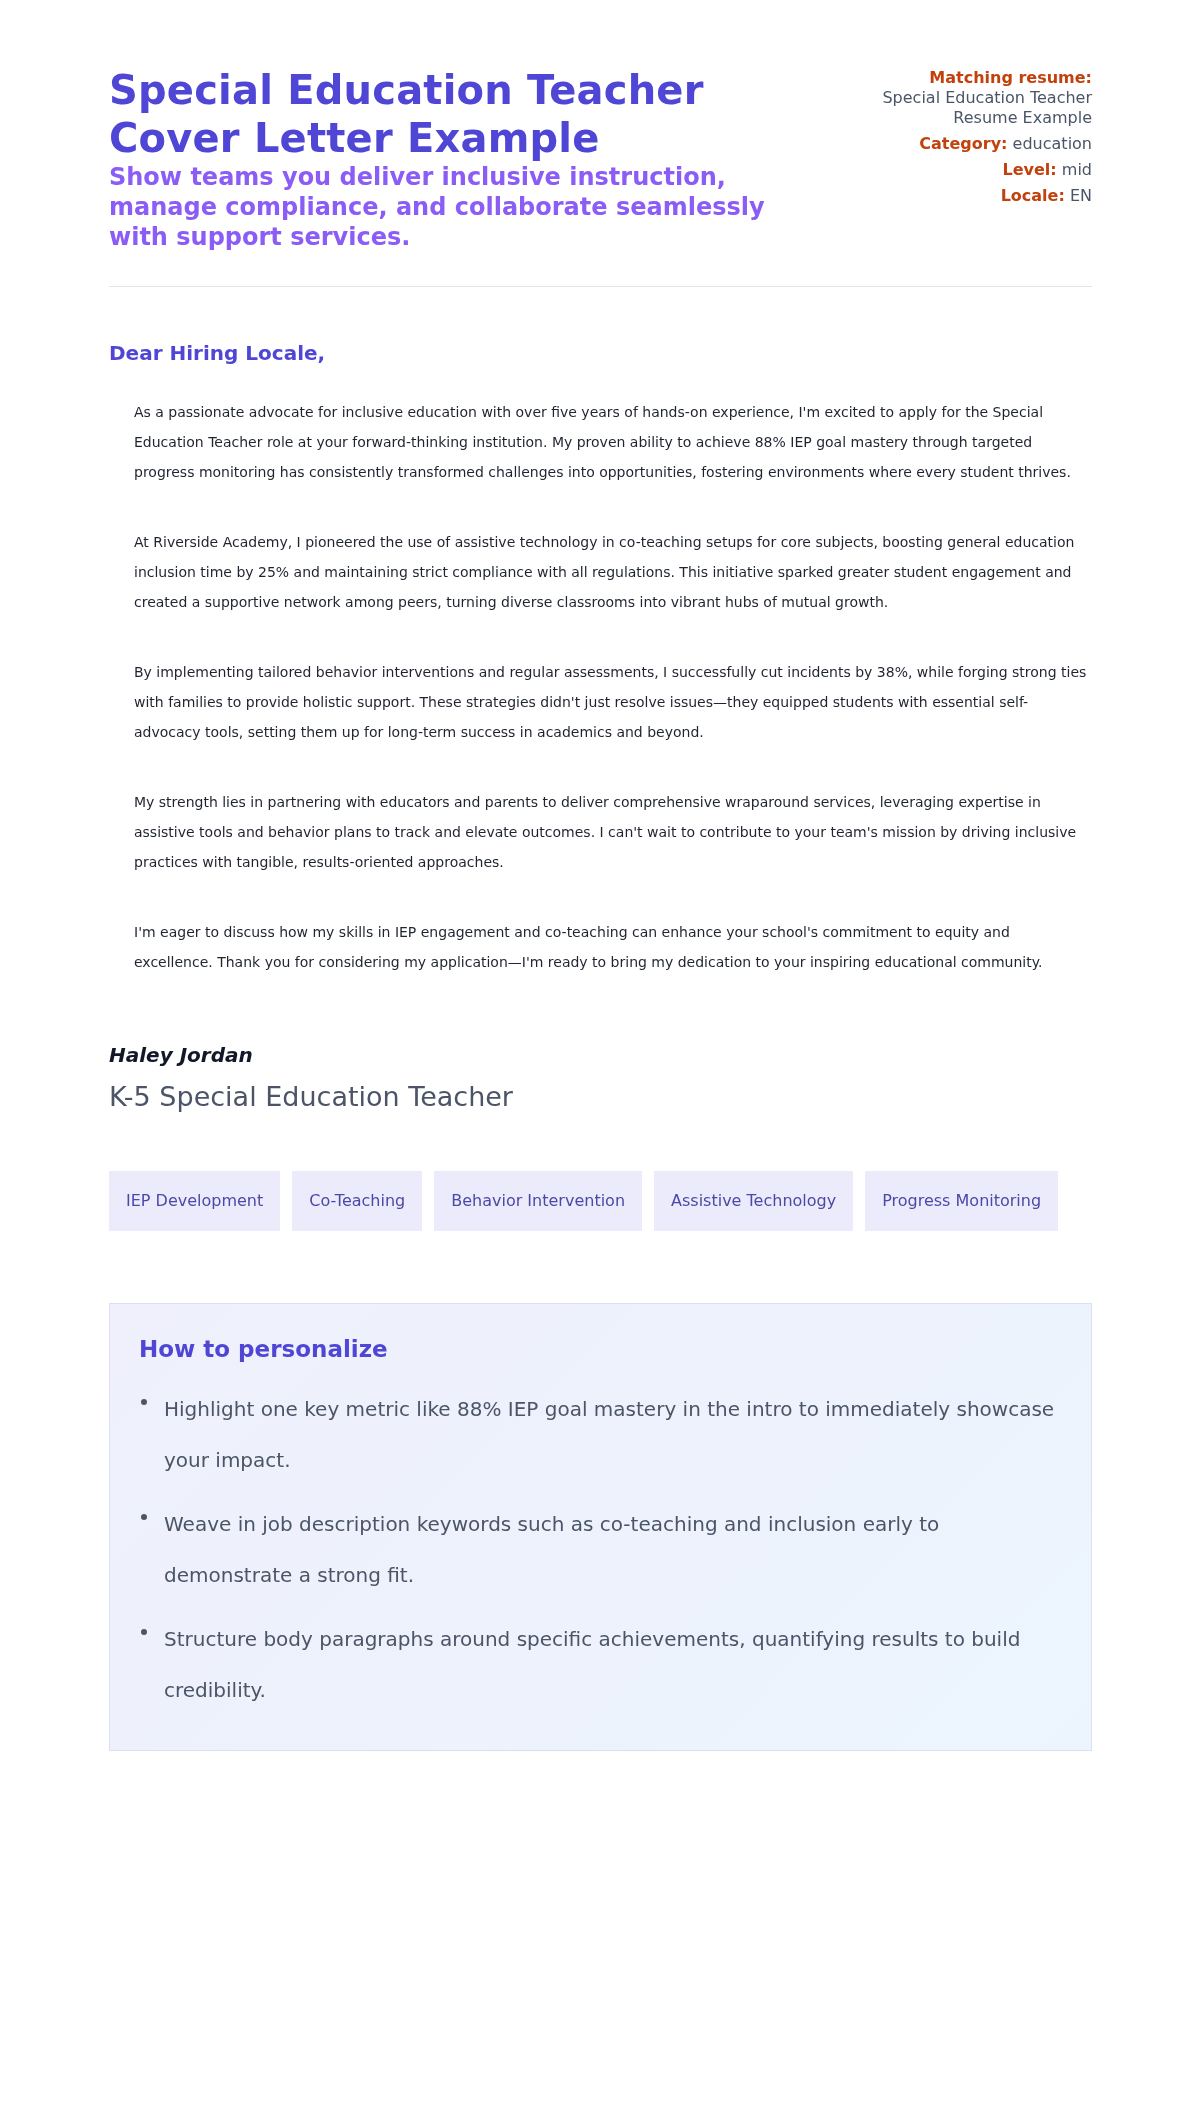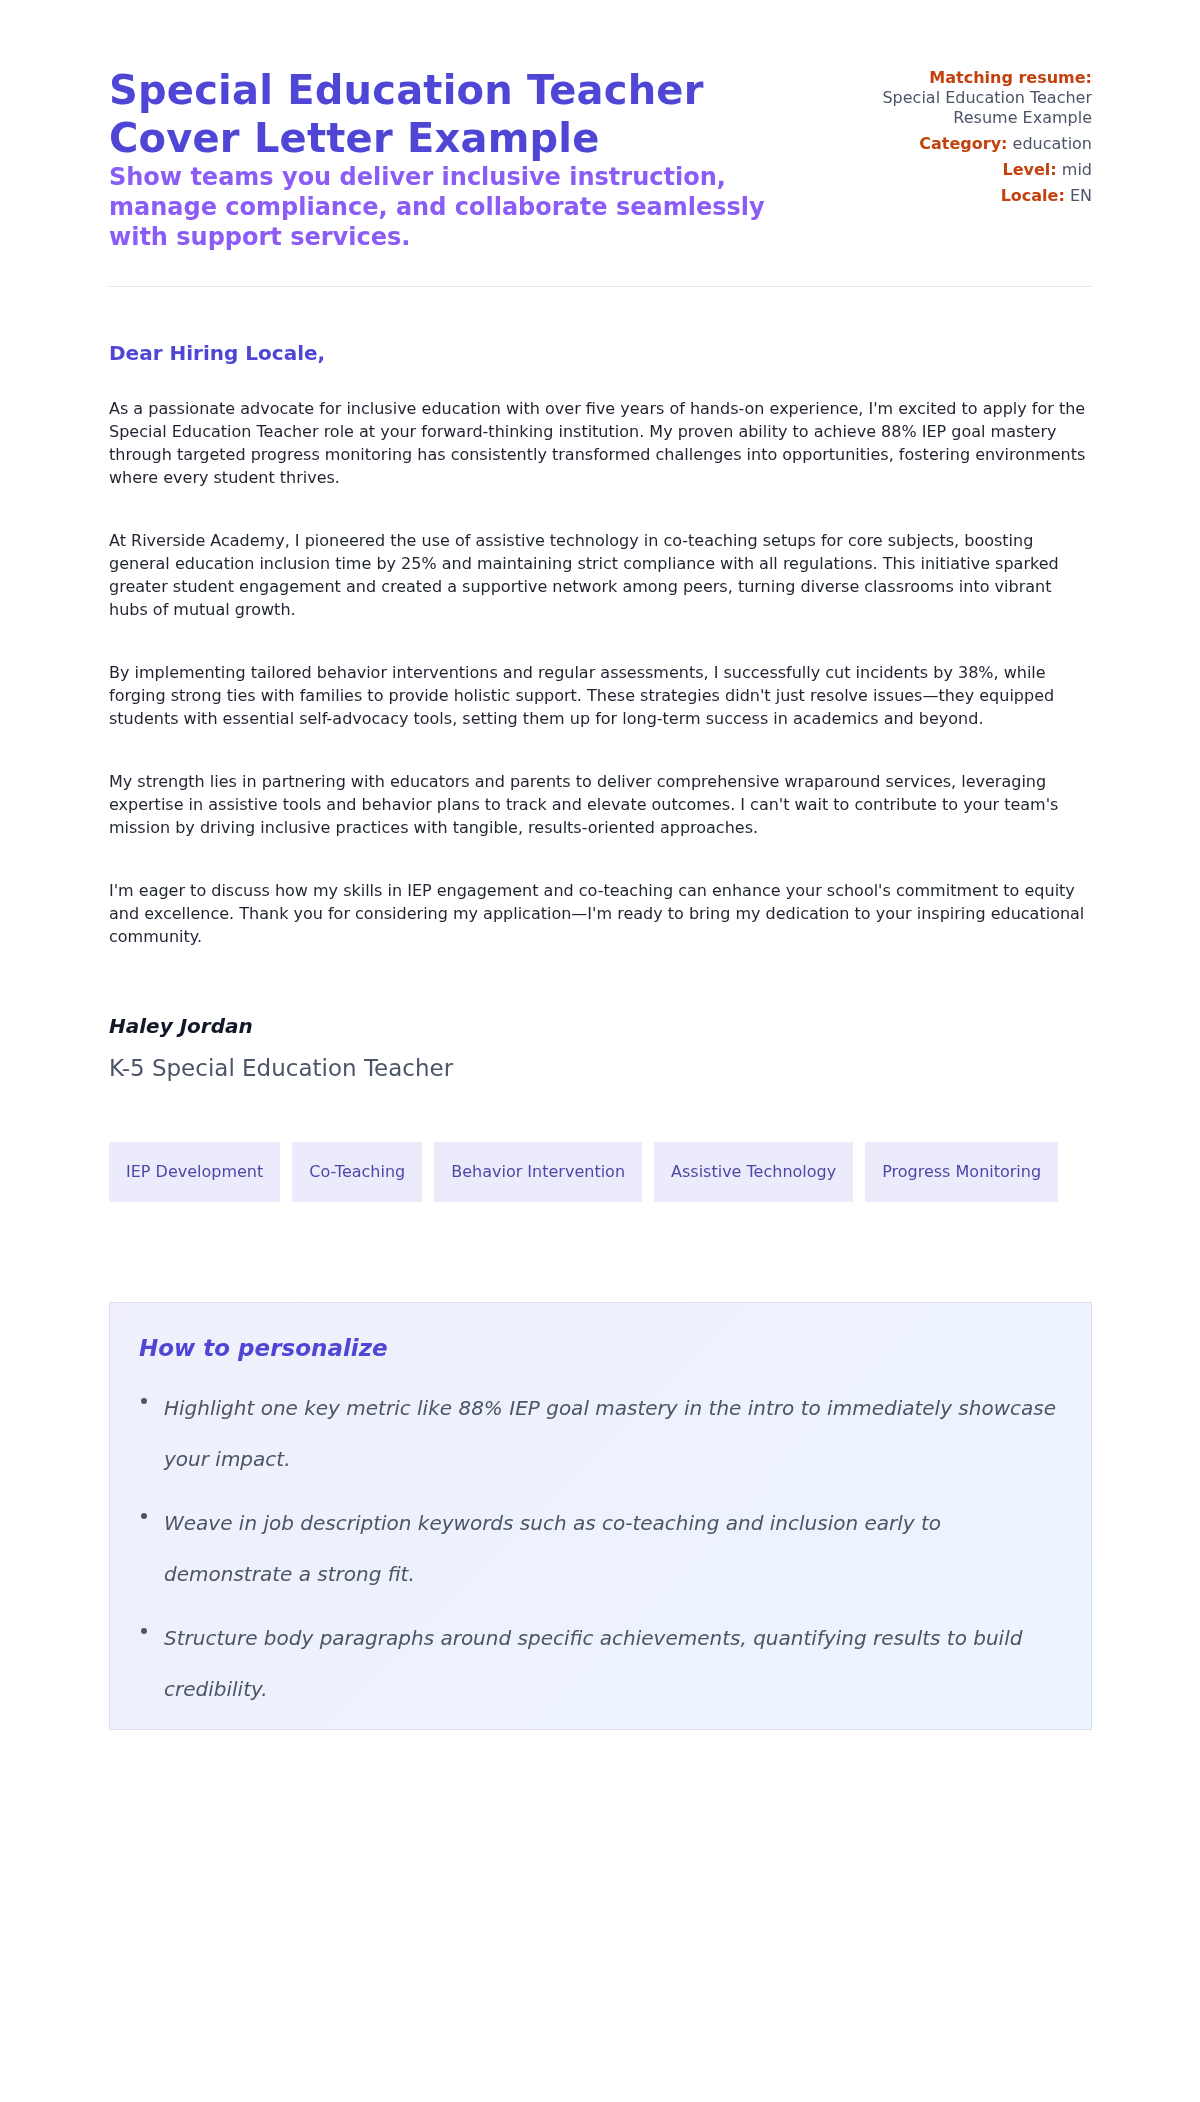--- a/index.html
+++ b/index.html
@@ -55,36 +55,37 @@
     
     .salutation {
       margin-top: 52px;
       font-size: 20px;
       line-height: 28px;
       font-weight: 700;
       color: #4f46d6;
     }
     .letter-body { margin-top: 30px; }
     .letter-body p {
-      font-size: 16px;
-      line-height: 23px;
+      font-size: 14px;
+      line-height: 30px;
       color: #1f2430;
       margin-bottom: 40px;
+      margin-left: 25px;
     }
     .signature { margin-top: 64px; }
     .sig-name {
       font-size: 20px;
       line-height: 28px;
       font-weight: 700;
       color: #111827;
       font-style: italic;
     }
     .sig-title {
       margin-top: 14px;
-      font-size: 23px;
+      font-size: 27px;
       line-height: 28px;
       color: #4b5567;
     }
     
     .tags {
       margin-top: 60px;
       display: flex;
       flex-wrap: wrap;
       gap: 12px 12px;
       width: 990px;
@@ -96,25 +97,24 @@
       line-height: 20px;
       padding: 13px 17px 13px 17px;
       height: 60px;
       display: inline-flex;
       align-items: center;
       white-space: nowrap;
       cursor: pointer;
     }
     
     .tips {
-      margin-top: 100px;
+      margin-top: 72px;
       border: 1px solid #dcdff1;
       background: linear-gradient(135deg, #eff0fc 0%, #edf2fd 55%, #ecf5fe 100%);
-      padding: 30px 29px 14px 29px;
-      font-style: italic;
+      padding: 30px 29px 34px 29px;
     }
     .tips-title {
       font-size: 23px;
       line-height: 30px;
       font-weight: 700;
       color: #4f46d6;
     }
     .tips-list {
       margin-top: 20px;
       list-style: none;

